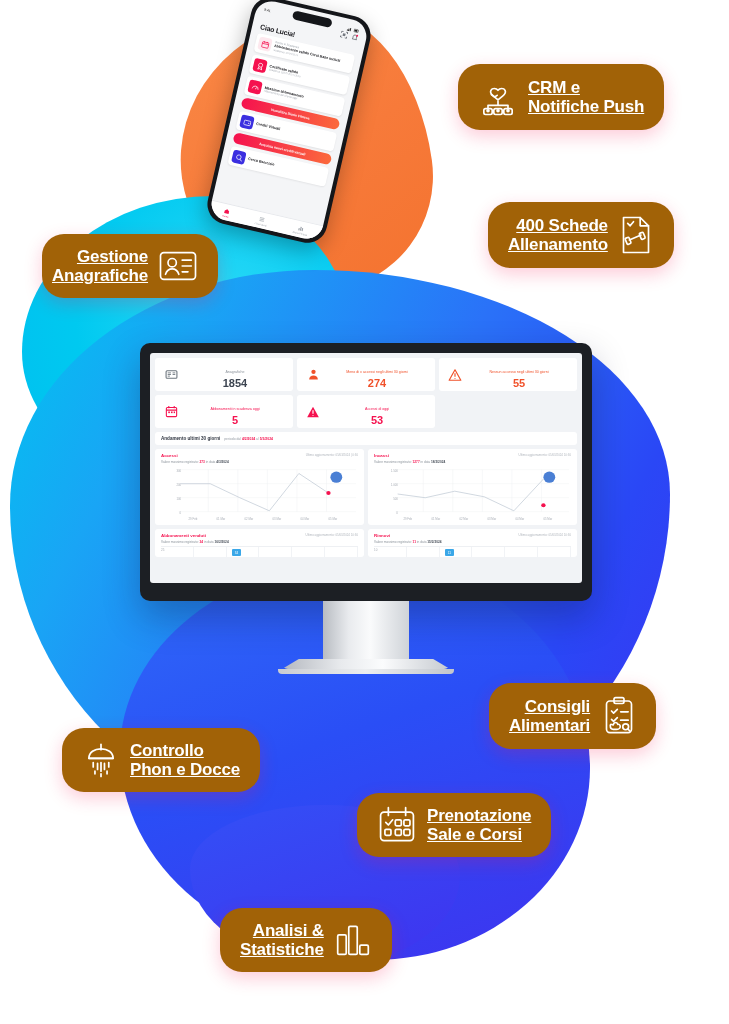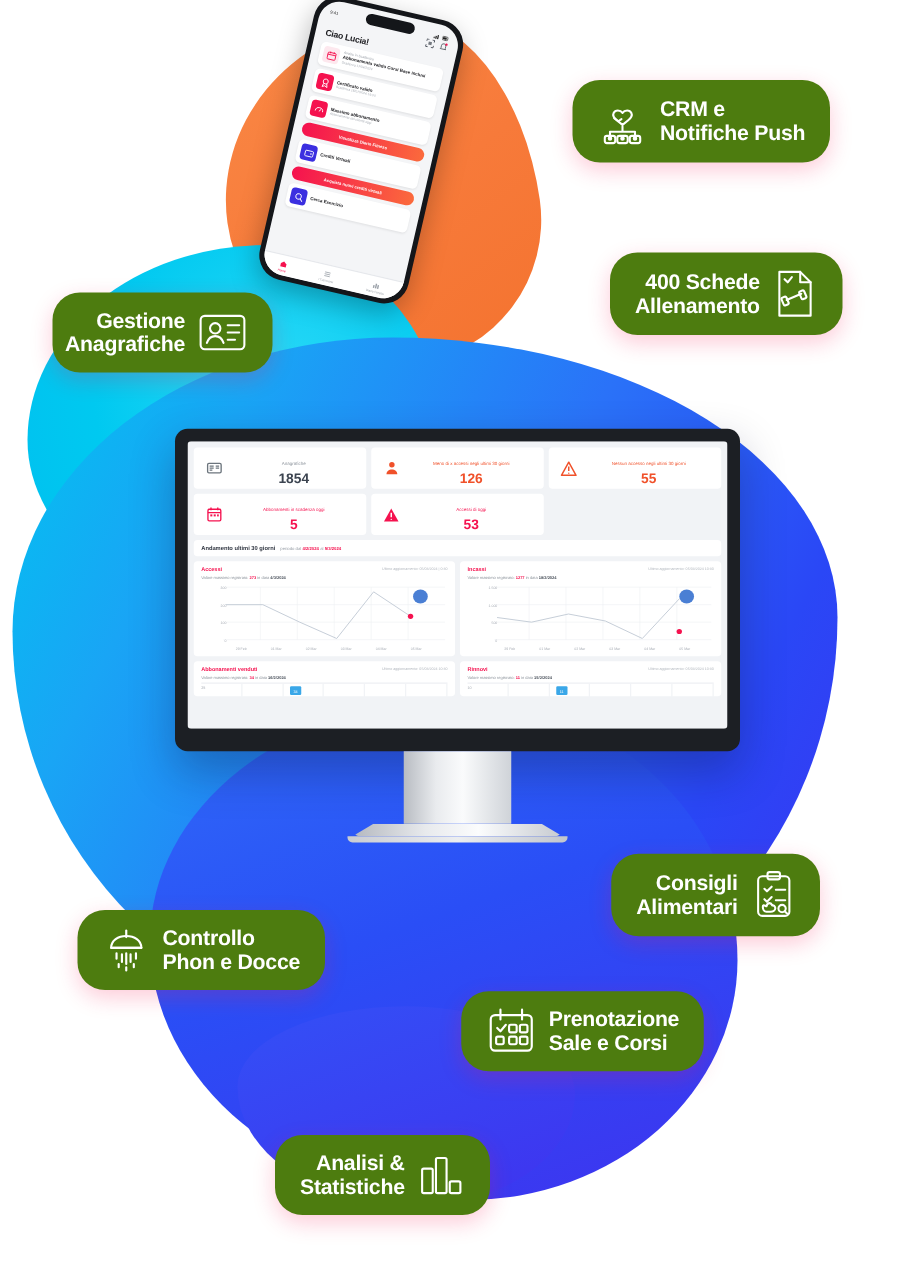--- a/index.html
+++ b/index.html
@@ -186,41 +186,42 @@
     position:absolute; top:2px; width:9px; height:7px; border-radius:1px;
     background:#3aa7e8; color:#fff; font-size:3px;
     display:flex; align-items:center; justify-content:center;
   }
   .bar-ticks { position:absolute; inset:0; display:flex; }
   .bar-ticks div { flex:1; border-right:.5px solid #f1f3f6; }
 
   
   .badge {
     position:absolute;
-    background:#4d7c0f;
+    background:#a16207;
     border-radius: 22px;
     color:#fff;
     display:flex; align-items:center; gap:10px;
     padding: 13px 20px;
     box-shadow: 0 6px 18px rgba(245,18,79,.22);
+    text-decoration: underline;
   }
   .badge-text {
     font-size: 17px; font-weight:bold; line-height:1.12;
     letter-spacing:-.2px; white-space:pre-line;
   }
   .badge-ic { flex:none; display:flex; align-items:center; justify-content:center; }
   .badge.rev { flex-direction:row-reverse; }
   .badge.rev .badge-text { text-align:right; }
 
   .b-crm    { left:458px; top:64px;  }
   .b-schede { left:488px; top:202px; }
   .b-anag   { left:42px;  top:234px;padding-left:10px; }
   .b-cons   { left:489px; top:683px;gap:12px; }
   .b-phon   { left:62px;  top:728px; }
-  .b-pren   { left:357px; top:793px;margin-left:12px; }
+  .b-pren   { left:357px; top:793px; }
   .b-anal   { left:220px; top:908px; }
 </style>
 </head>
 <body>
 
 <div class="stage">
 
   <div class="blob blob-orange"></div>
   <div class="blob blob-cyan"></div>
   <div class="blob blob-blue-main"></div>
@@ -379,21 +380,21 @@
 
             <div class="kpi">
               <span class="kpi-ic">
                 <svg width="13" height="13" viewBox="0 0 24 24">
                     <circle cx="12" cy="7" r="4" fill="#f0512a"></circle>
                     <path d="M4 21c0-4.4 3.6-7 8-7s8 2.6 8 7z" fill="#f0512a"></path>
                   </svg>
               </span>
               <span class="kpi-body">
                 <span class="kpi-label red">Meno di x accessi negli ultimi 30 giorni</span>
-                <div class="kpi-val red">126</div>
+                <div class="kpi-val red">274</div>
               </span>
             </div>
 
             <div class="kpi">
               <span class="kpi-ic">
                 <svg width="14" height="14" viewBox="0 0 24 24">
                     <path d="M12 3l10 18H2z" fill="none" stroke="#f0512a" stroke-width="2" stroke-linejoin="round"></path>
                     <path d="M12 9v6" stroke="#f0512a" stroke-width="2"></path>
                     <circle cx="12" cy="18" r="1" fill="#f0512a"></circle>
                   </svg>

